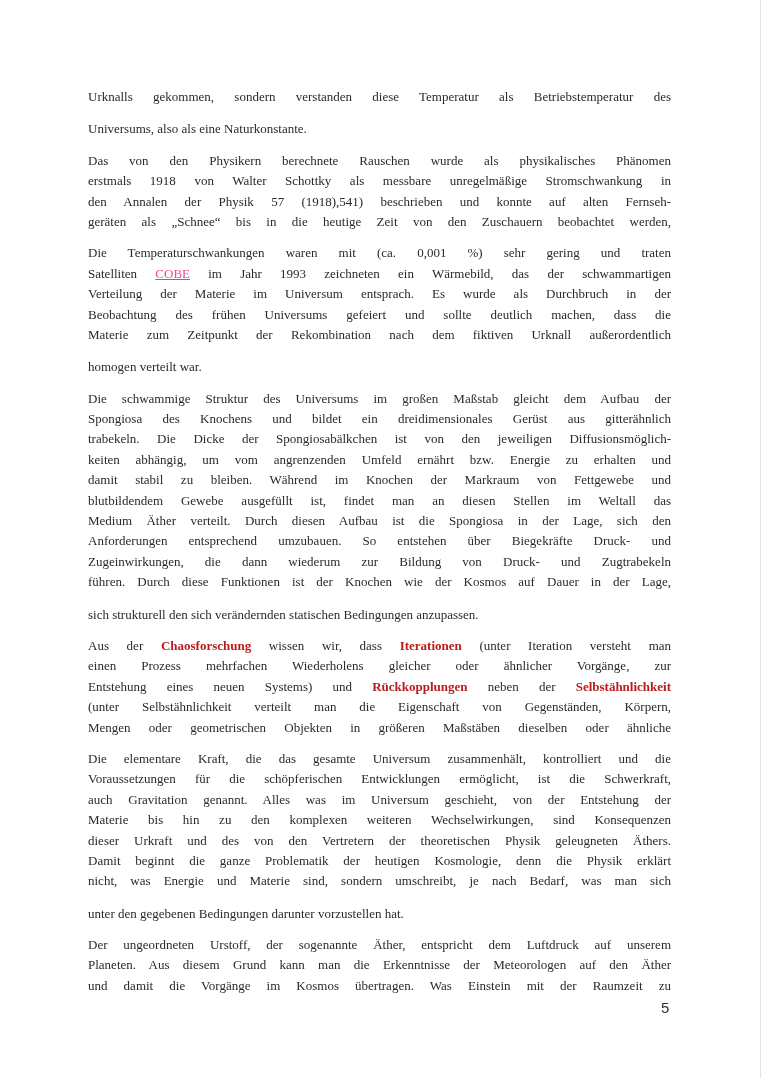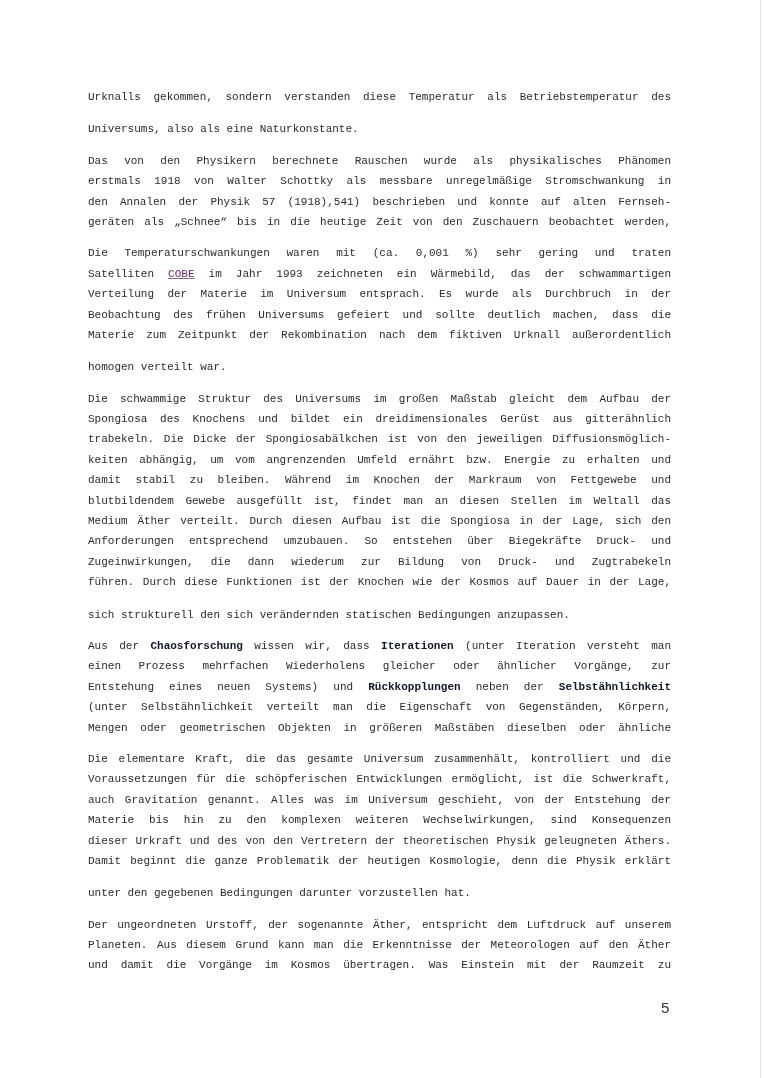--- a/index.html
+++ b/index.html
@@ -4,26 +4,26 @@
 <style>
   html, body { margin: 0; padding: 0; }
   body {
     width: 764px; height: 1078px; background: #ffffff; position: relative; overflow: hidden;
     font-family: "Liberation Serif", serif; color: #2a2a2a;
   }
   .page-edge { position: absolute; top: 0; right: 3px; width: 1px; height: 1078px; background: #e4e4e4; }
   .content { position: absolute; left: 88px; top: 87px; width: 583px; }
   .para { margin: 0 0 11px 0; }
   .line {
-    font-size: 11px; line-height: 20.4px; height: 20.4px; white-space: nowrap;
-    text-align: justify; text-align-last: justify; display: block; overflow: visible; font-family: Liberation Mono, monospace;
+    font-size: 13px; line-height: 20.4px; height: 20.4px; white-space: nowrap;
+    text-align: justify; text-align-last: justify; display: block; overflow: visible;
   }
   .line.last { text-align-last: left; margin-top: 12px; }
-  .line b { font-weight: bold; color: #0f172a; }
-  .link { text-decoration: underline; text-decoration-color: #777; color: #701a75; }
+  .line b { font-weight: bold; color: #b91c1c; }
+  .link { text-decoration: underline; text-decoration-color: #777; color: #ec4899; }
   .page-number {
     position: absolute; left: 661px; top: 999px;
     font-family: "Liberation Sans", sans-serif; font-size: 15px; color: #333;
   }
 </style>
 </head>
 <body>
 
 <div class="page-edge"></div>
 <div class="content" id="content">
@@ -65,20 +65,21 @@
       <span class="line">(unter Selbstähnlichkeit verteilt man die Eigenschaft von Gegenständen, Körpern,</span>
       <span class="line">Mengen oder geometrischen Objekten in größeren Maßstäben dieselben oder ähnliche</span>
     </div>
     <div class="para">
       <span class="line">Die elementare Kraft, die das gesamte Universum zusammenhält, kontrolliert und die</span>
       <span class="line">Voraussetzungen für die schöpferischen Entwicklungen ermöglicht, ist die Schwerkraft,</span>
       <span class="line">auch Gravitation genannt. Alles was im Universum geschieht, von der Entstehung der</span>
       <span class="line">Materie bis hin zu den komplexen weiteren Wechselwirkungen, sind Konsequenzen</span>
       <span class="line">dieser Urkraft und des von den Vertretern der theoretischen Physik geleugneten Äthers.</span>
       <span class="line">Damit beginnt die ganze Problematik der heutigen Kosmologie, denn die Physik erklärt</span>
+      <span class="line">nicht, was Energie und Materie sind, sondern umschreibt, je nach Bedarf, was man sich</span>
       <span class="line last">unter den gegebenen Bedingungen darunter vorzustellen hat.</span>
     </div>
     <div class="para">
       <span class="line">Der ungeordneten Urstoff, der sogenannte Äther, entspricht dem Luftdruck auf unserem</span>
       <span class="line">Planeten. Aus diesem Grund kann man die Erkenntnisse der Meteorologen auf den Äther</span>
       <span class="line">und damit die Vorgänge im Kosmos übertragen. Was Einstein mit der Raumzeit zu</span>
     </div>
   </div>
 <div class="page-number">5</div>
 

